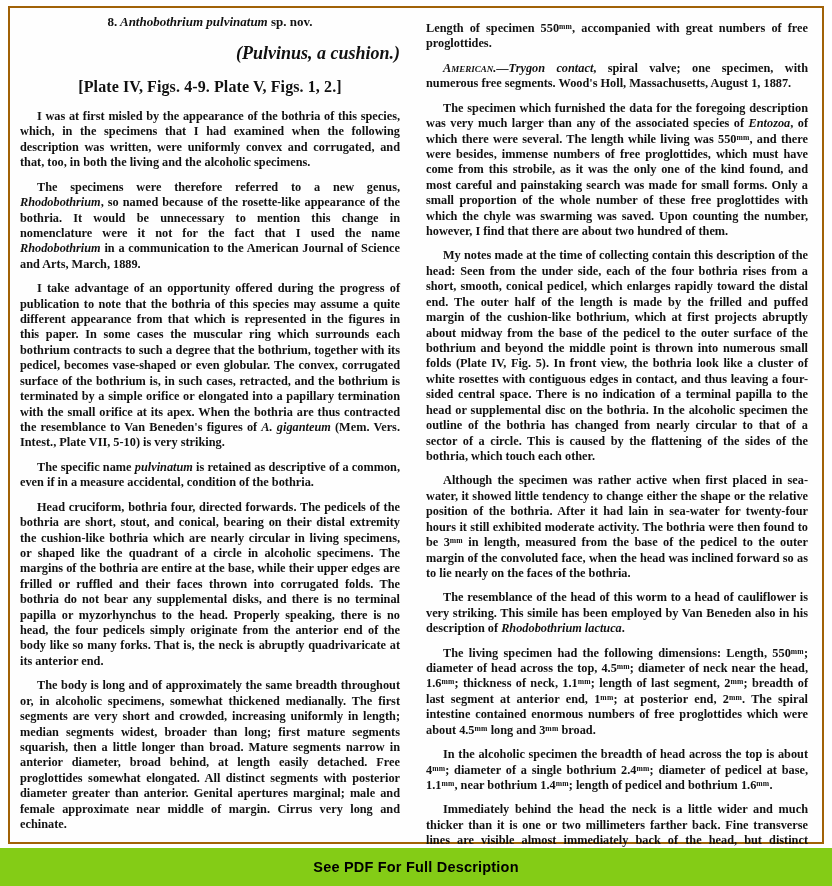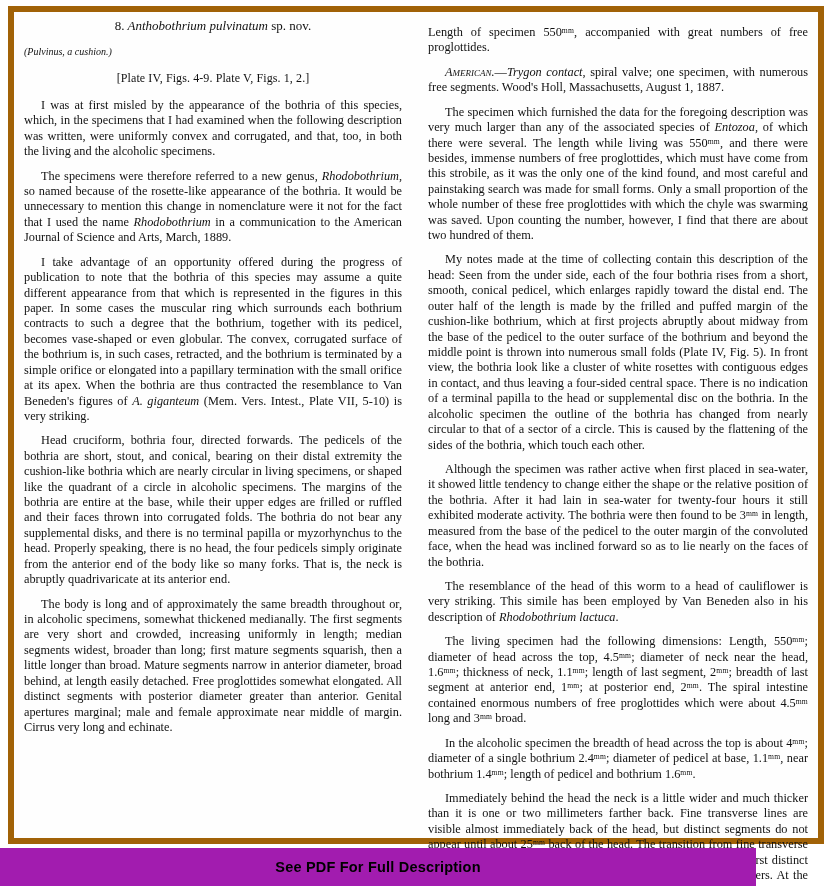--- a/index.html
+++ b/index.html
@@ -23,23 +23,24 @@
     height: 848px;
     box-sizing: border-box;
     padding: 6px 8px 0 8px;
   }
   .scan {
     position: absolute;
     left: 8px;
     top: 6px;
     width: 816px;
     height: 838px;
-    border: 6px solid #a16207;
+    border: 2px solid #a16207;
     box-sizing: border-box;
     background: #fefefe;
+    font-weight: bold;
   }
   .columns {
     position: relative;
     display: flex;
     gap: 26px;
     padding: 4px 10px 0 10px;
     height: 838px;
     box-sizing: border-box;
   }
   .col {
@@ -60,28 +61,28 @@
     margin: 2px 0 12px 0;
     font-style: italic;
   }
   .heading .num {
     font-style: normal;
   }
   .heading .sp {
     font-style: normal;
   }
   .subhead {
-    text-align: left;
+    text-align: right;
     font-style: italic;
-    font-size: 10px;
+    font-size: 18px;
     margin: 3px 0 12px 0;
   }
   .platenote {
     text-align: center;
-    font-size: 12px;
+    font-size: 16px;
     margin: 0 0 12px 0;
     letter-spacing: .1px;
   }
   p {
     margin: 9px 0 1px 0;
     text-indent: 17px;
   }
   p.noindent { text-indent: 0; }
   .it { font-style: italic; }
   .sc {
@@ -91,30 +92,30 @@
   sup.u {
     font-size: 0.62em;
     vertical-align: 0.42em;
     line-height: 0;
     letter-spacing: .2px;
   }
   .caption {
     position: absolute;
     left: 0;
     top: 848px;
-    width: 756px;
+    width: 832px;
     height: 38px;
     display: flex;
     align-items: center;
     justify-content: center;
     font-family: "Liberation Sans", sans-serif;
     font-weight: bold;
     font-size: 14.5px;
     color: #000000;
-    background: #a21caf;
+    background: #84cc16;
     letter-spacing: .2px;
   }
 </style>
 </head>
 <body>
 
 <div class="page">
   <div class="scan">
     <div class="columns">
 
@@ -123,20 +124,21 @@
           <span class="num">8.</span>
           <span><span class="it">Anthobothrium <span class="it">pulvinatum</span></span></span>
           <span class="sp">sp. nov.</span>
         </div>
         <div class="subhead">(Pulvinus, a cushion.)</div>
         <div class="platenote">[Plate IV, Figs. 4-9.   Plate V, Figs. 1, 2.]</div>
 
         <p>I was at first misled by the appearance of the bothria of this species, which, in the specimens that I had examined when the following description was written, were uniformly convex and corrugated, and that, too, in both the living and the alcoholic specimens.</p>
         <p>The specimens were therefore referred to a new genus, <span class="it">Rhodobothrium</span>, so named because of the rosette-like appearance of the bothria. It would be unnecessary to mention this change in nomenclature were it not for the fact that I used the name <span class="it">Rhodobothrium</span> in a communication to the American Journal of Science and Arts, March, 1889.</p>
         <p>I take advantage of an opportunity offered during the progress of publication to note that the bothria of this species may assume a quite different appearance from that which is represented in the figures in this paper. In some cases the muscular ring which surrounds each bothrium contracts to such a degree that the bothrium, together with its pedicel, becomes vase-shaped or even globular. The convex, corrugated surface of the bothrium is, in such cases, retracted, and the bothrium is terminated by a simple orifice or elongated into a papillary termination with the small orifice at its apex. When the bothria are thus contracted the resemblance to Van Beneden's figures of <span class="it">A. giganteum</span> (Mem. Vers. Intest., Plate VII, 5-10) is very striking.</p>
+        <p>The specific name <span class="it">pulvinatum</span> is retained as descriptive of a common, even if in a measure accidental, condition of the bothria.</p>
         <p>Head cruciform, bothria four, directed forwards. The pedicels of the bothria are short, stout, and conical, bearing on their distal extremity the cushion-like bothria which are nearly circular in living specimens, or shaped like the quadrant of a circle in alcoholic specimens. The margins of the bothria are entire at the base, while their upper edges are frilled or ruffled and their faces thrown into corrugated folds. The bothria do not bear any supplemental disks, and there is no terminal papilla or myzorhynchus to the head. Properly speaking, there is no head, the four pedicels simply originate from the anterior end of the body like so many forks. That is, the neck is abruptly quadrivaricate at its anterior end.</p>
         <p>The body is long and of approximately the same breadth throughout or, in alcoholic specimens, somewhat thickened medianally. The first segments are very short and crowded, increasing uniformly in length; median segments widest, broader than long; first mature segments squarish, then a little longer than broad. Mature segments narrow in anterior diameter, broad behind, at length easily detached. Free proglottides somewhat elongated. All distinct segments with posterior diameter greater than anterior. Genital apertures marginal; male and female approximate near middle of margin. Cirrus very long and echinate.</p>
       </div>
 
       <div class="col right">
         <p class="noindent">Length of specimen 550<sup class="u">mm</sup>, accompanied with great numbers of free proglottides.</p>
         <p><span class="sc">American.</span>—<span class="it">Trygon contact</span>, spiral valve; one specimen, with numerous free segments. Wood's Holl, Massachusetts, August 1, 1887.</p>
         <p>The specimen which furnished the data for the foregoing description was very much larger than any of the associated species of <span class="it">Entozoa</span>, of which there were several. The length while living was 550<sup class="u">mm</sup>, and there were besides, immense numbers of free proglottides, which must have come from this strobile, as it was the only one of the kind found, and most careful and painstaking search was made for small forms. Only a small proportion of the whole number of these free proglottides with which the chyle was swarming was saved. Upon counting the number, however, I find that there are about two hundred of them.</p>
         <p>My notes made at the time of collecting contain this description of the head: Seen from the under side, each of the four bothria rises from a short, smooth, conical pedicel, which enlarges rapidly toward the distal end. The outer half of the length is made by the frilled and puffed margin of the cushion-like bothrium, which at first projects abruptly about midway from the base of the pedicel to the outer surface of the bothrium and beyond the middle point is thrown into numerous small folds (Plate IV, Fig. 5). In front view, the bothria look like a cluster of white rosettes with contiguous edges in contact, and thus leaving a four-sided central space. There is no indication of a terminal papilla to the head or supplemental disc on the bothria. In the alcoholic specimen the outline of the bothria has changed from nearly circular to that of a sector of a circle. This is caused by the flattening of the sides of the bothria, which touch each other.</p>
         <p>Although the specimen was rather active when first placed in sea-water, it showed little tendency to change either the shape or the relative position of the bothria. After it had lain in sea-water for twenty-four hours it still exhibited moderate activity. The bothria were then found to be 3<sup class="u">mm</sup> in length, measured from the base of the pedicel to the outer margin of the convoluted face, when the head was inclined forward so as to lie nearly on the faces of the bothria.</p>

